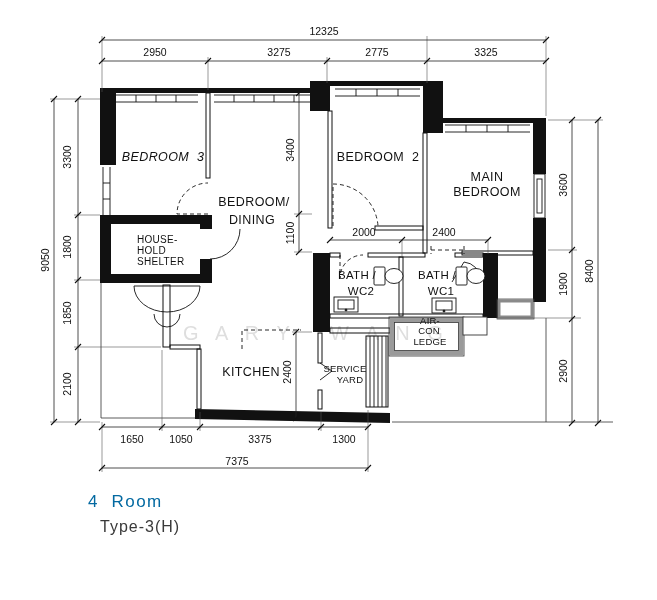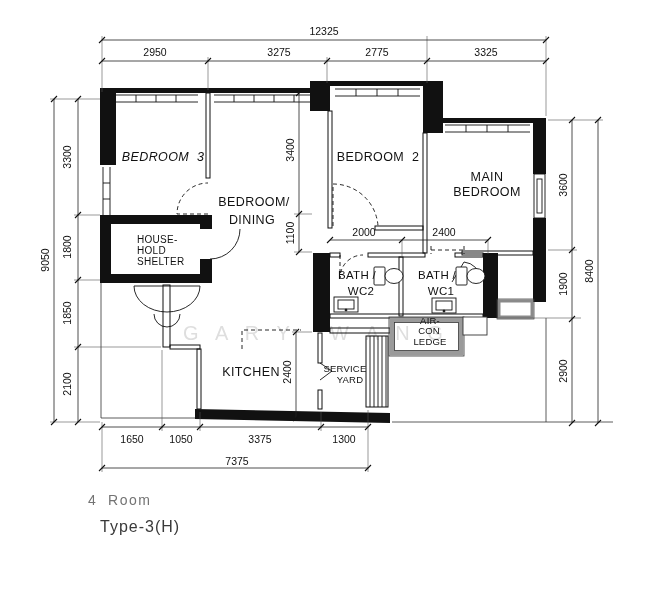--- a/index.html
+++ b/index.html
@@ -6,21 +6,21 @@
   .canvas{position:relative;width:657px;height:600px;background:#fff;overflow:hidden;
           font-family:"Liberation Sans",sans-serif;color:#111;}
   .plan-svg{position:absolute;left:0;top:0;}
   .lbl{position:absolute;transform:translate(-50%,-50%);font-size:10.5px;line-height:1;
        white-space:pre;color:#111;}
   .rot{transform:translate(-50%,-50%) rotate(-90deg);}
   .room{font-size:12.5px;letter-spacing:.4px;}
   .md{font-size:11.5px;letter-spacing:.3px;}
   .sm{font-size:9.5px;letter-spacing:.2px;}
   .lft{transform:translate(0,-50%);font-size:10px;letter-spacing:.3px;}
-  .title1{position:absolute;font-size:14px;letter-spacing:1.5px;color:#737373;white-space:pre;}
+  .title1{position:absolute;font-size:17px;letter-spacing:1.5px;color:#0369a1;white-space:pre;}
   .title2{position:absolute;font-size:16px;letter-spacing:1px;color:#3a3a3a;white-space:pre;}
   .wm{position:absolute;font-size:20px;letter-spacing:6px;color:#dedede;white-space:pre;
       mix-blend-mode:multiply;pointer-events:none;}
 </style>
 </head>
 <body>
 
 <div class="canvas">
 
   <svg class="plan-svg" width="657" height="600" viewBox="0 0 657 600">

